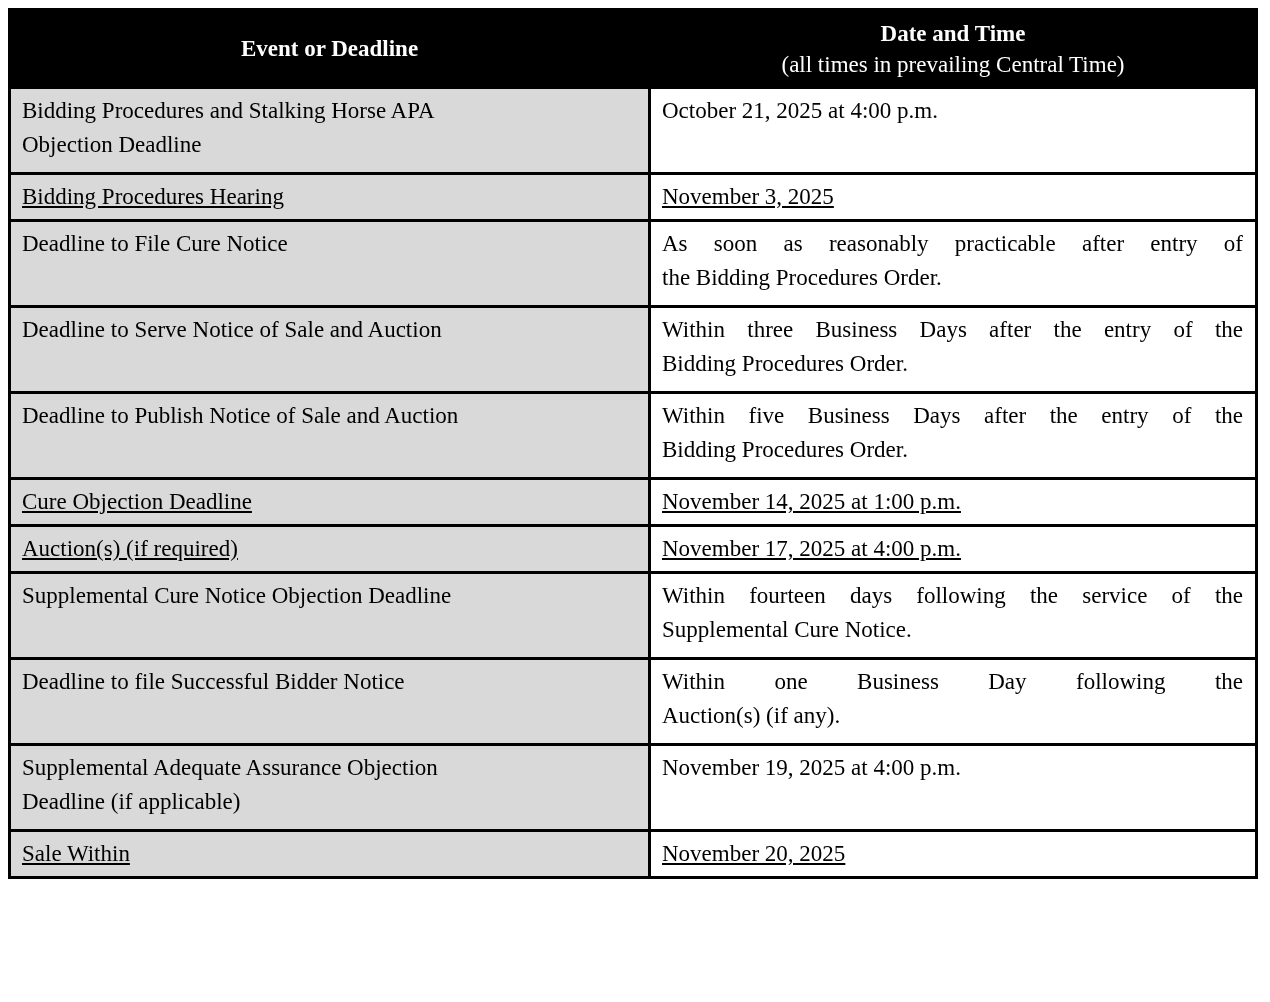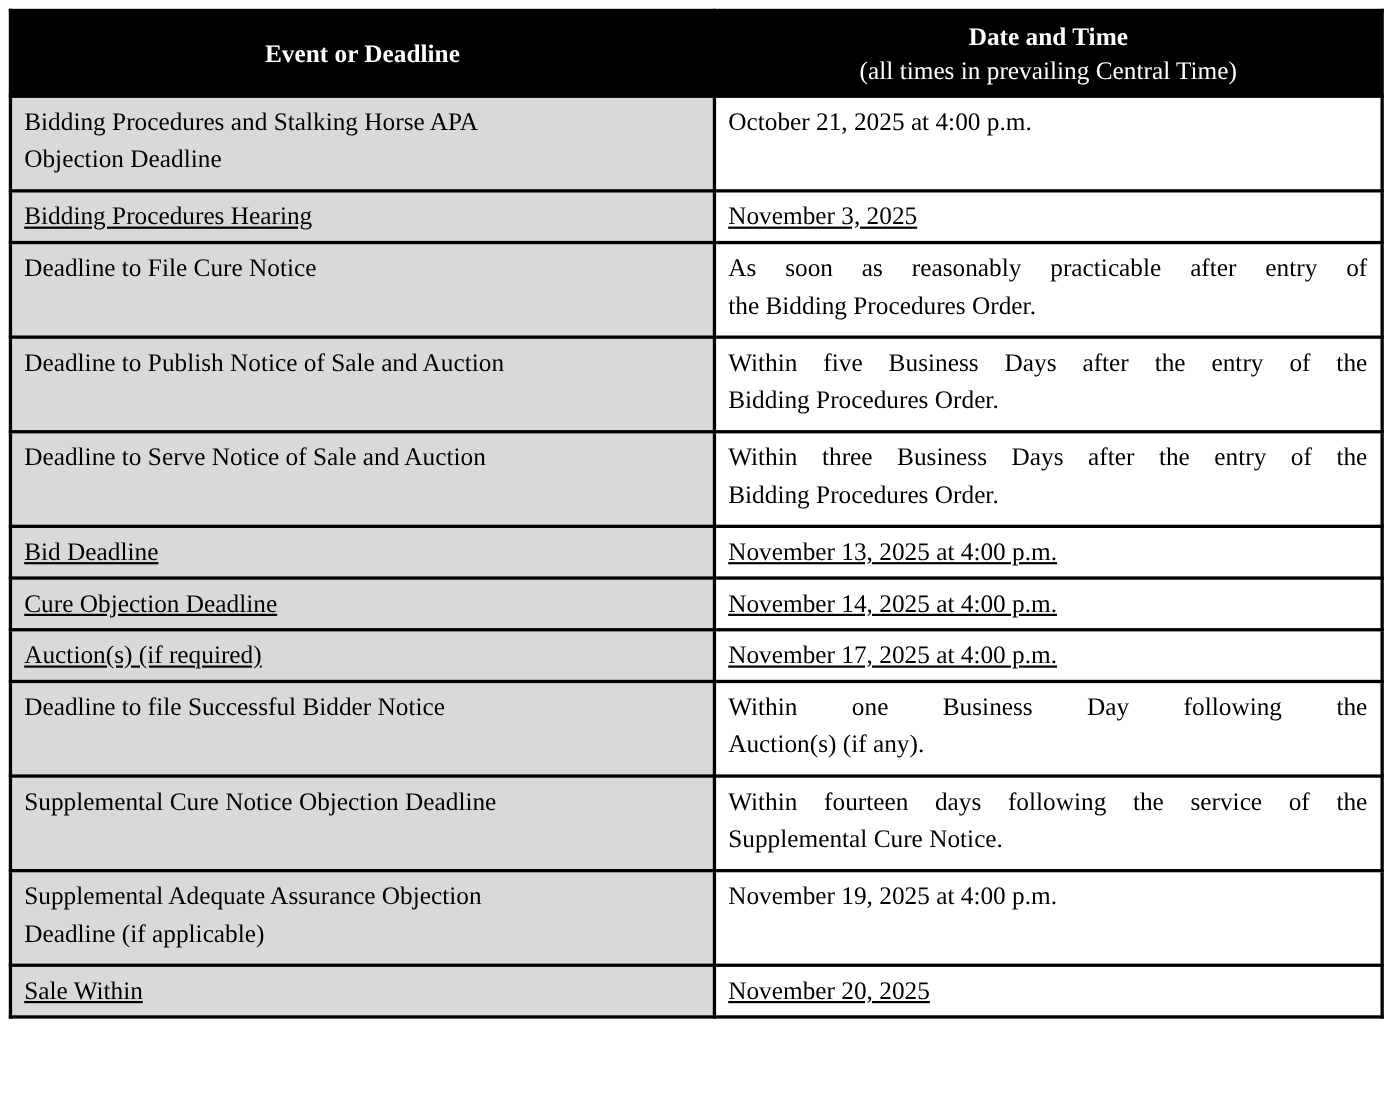--- a/index.html
+++ b/index.html
@@ -108,76 +108,68 @@
       <td class="event">
           <div class="line">Deadline to File Cure Notice</div>
         </td>
       <td class="date">
           <div class="line">As soon as reasonably practicable after entry of</div>
           <div class="line">the Bidding Procedures Order.</div>
         </td>
     </tr>
     <tr class="tall">
       <td class="event">
+          <div class="line">Deadline to Serve Notice of Sale and Auction</div>
+        </td>
+      <td class="date">
+          <div class="line">Within three Business Days after the entry of the</div>
+          <div class="line">Bidding Procedures Order.</div>
+        </td>
+    </tr>
+    <tr class="tall">
+      <td class="event">
           <div class="line">Deadline to Publish Notice of Sale and Auction</div>
         </td>
       <td class="date">
           <div class="line">Within five Business Days after the entry of the</div>
           <div class="line">Bidding Procedures Order.</div>
         </td>
     </tr>
-    <tr class="tall">
-      <td class="event">
-          <div class="line">Deadline to Serve Notice of Sale and Auction</div>
-        </td>
-      <td class="date">
-          <div class="line">Within three Business Days after the entry of the</div>
-          <div class="line">Bidding Procedures Order.</div>
-        </td>
-    </tr>
-    <tr class="short">
-      <td class="event">
-          <div class="line">Bid Deadline</div>
-        </td>
-      <td class="date">
-          <div class="line">November 13, 2025 at 4:00 p.m.</div>
-        </td>
-    </tr>
     <tr class="short">
       <td class="event">
           <div class="line">Cure Objection Deadline</div>
         </td>
       <td class="date">
-          <div class="line">November 14, 2025 at 4:00 p.m.</div>
+          <div class="line">November 14, 2025 at 1:00 p.m.</div>
         </td>
     </tr>
     <tr class="short">
       <td class="event">
           <div class="line">Auction(s) (if required)</div>
         </td>
       <td class="date">
           <div class="line">November 17, 2025 at 4:00 p.m.</div>
         </td>
     </tr>
     <tr class="tall">
       <td class="event">
+          <div class="line">Supplemental Cure Notice Objection Deadline</div>
+        </td>
+      <td class="date">
+          <div class="line">Within fourteen days following the service of the</div>
+          <div class="line">Supplemental Cure Notice.</div>
+        </td>
+    </tr>
+    <tr class="tall">
+      <td class="event">
           <div class="line">Deadline to file Successful Bidder Notice</div>
         </td>
       <td class="date">
           <div class="line">Within one Business Day following the</div>
           <div class="line">Auction(s) (if any).</div>
-        </td>
-    </tr>
-    <tr class="tall">
-      <td class="event">
-          <div class="line">Supplemental Cure Notice Objection Deadline</div>
-        </td>
-      <td class="date">
-          <div class="line">Within fourteen days following the service of the</div>
-          <div class="line">Supplemental Cure Notice.</div>
         </td>
     </tr>
     <tr class="tall">
       <td class="event">
           <div class="line">Supplemental Adequate Assurance Objection</div>
           <div class="line">Deadline (if applicable)</div>
         </td>
       <td class="date">
           <div class="line">November 19, 2025 at 4:00 p.m.</div>
         </td>

